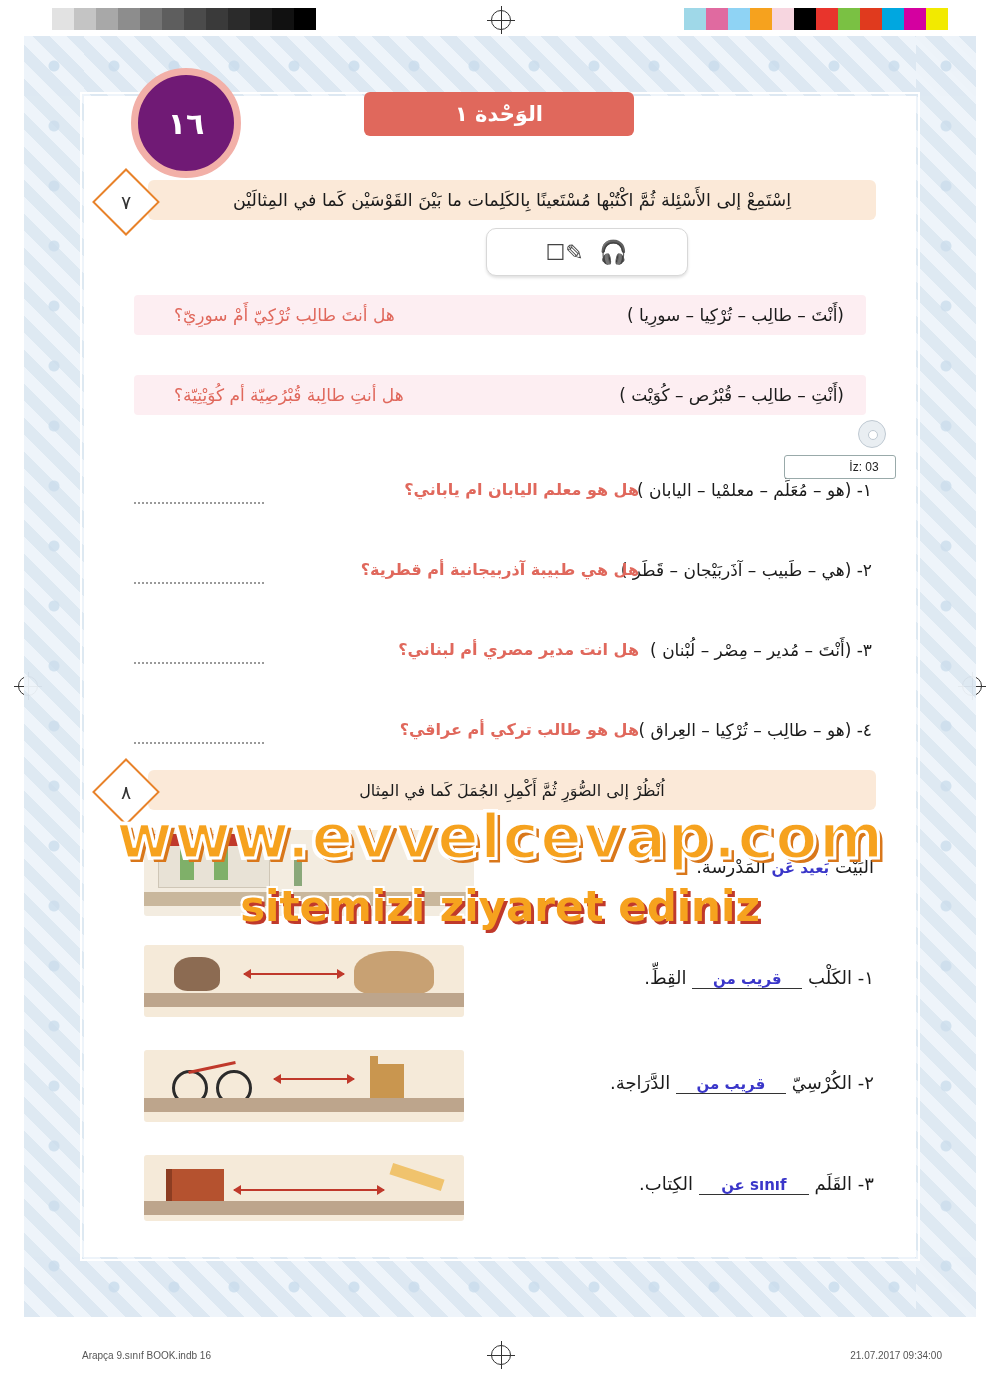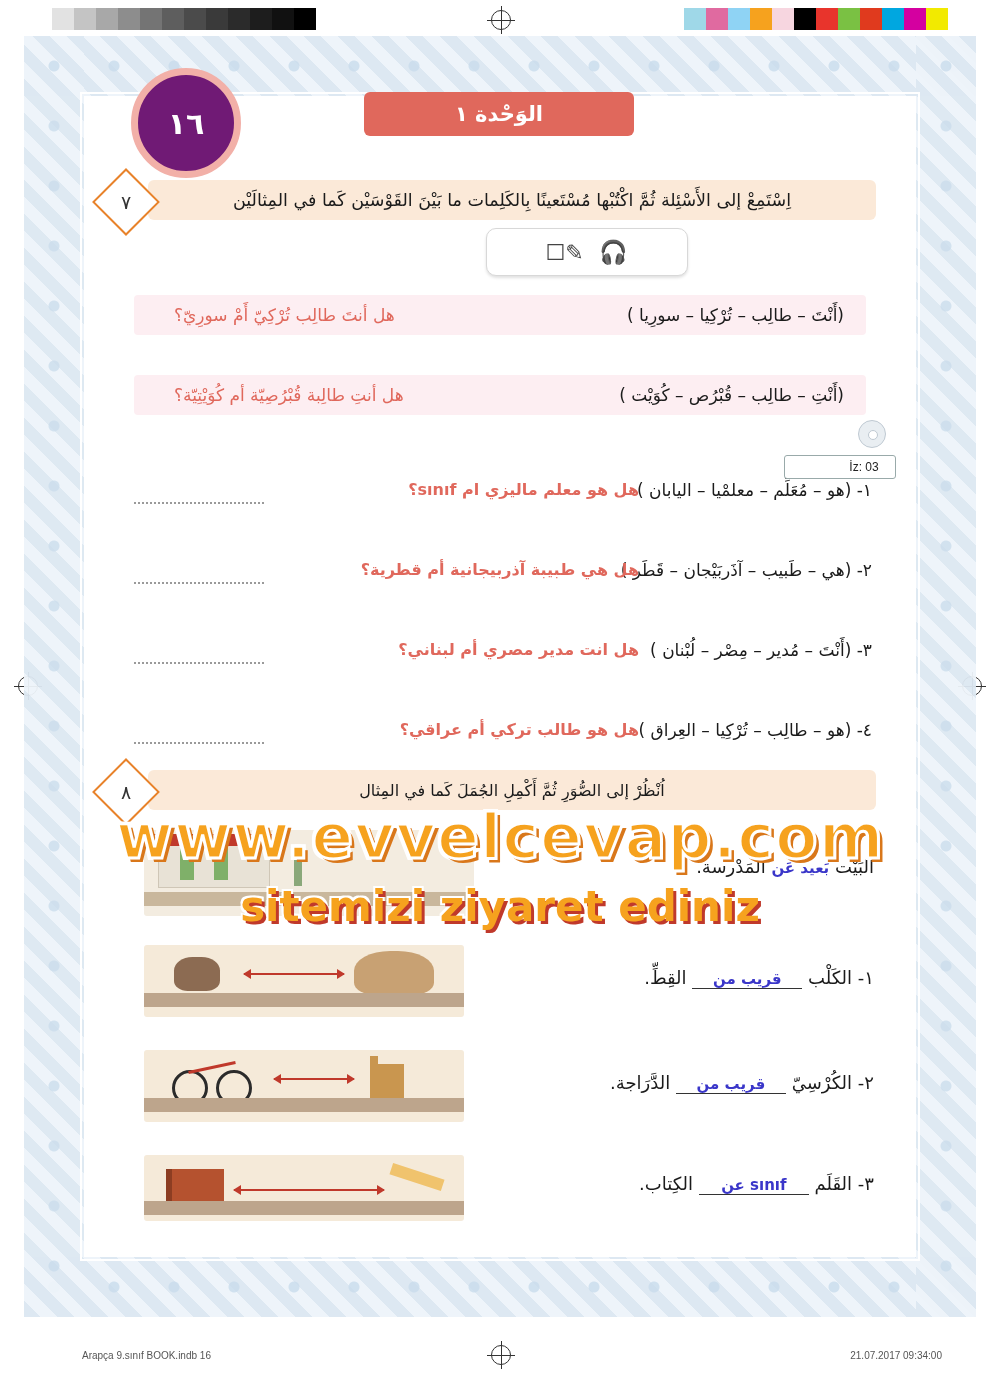--- a/index.html
+++ b/index.html
@@ -292,21 +292,21 @@
   <div class="example ex2">
     <span class="brackets">(أَنْتِ – طالِب – قُبْرُص – كُوَيْت )</span>
     <span class="answer">هل أنتِ طالِبة قُبْرُصِيّة أم كُوَيْتِيّة؟</span>
   </div>
 
   <div class="qrow" style="top:410px">
     <span class="q-left">
       <span>١-</span>
       <span>(هو – مُعَلِّم – معلمْيا – اليابان )</span>
     </span>
-    <span class="q-answer">هل هو معلم ماليزي ام sınıf؟</span>
+    <span class="q-answer">هل هو معلم اليابان ام ياباني؟</span>
     <span class="dots"></span>
   </div>
 
   <div class="qrow" style="top:490px">
     <span class="q-left">
       <span>٢-</span>
       <span>(هي – طَبيب – آذَربَيْجان – قَطَر )</span>
     </span>
     <span class="q-answer">هل هي طبيبة آذربيجانية أم قطرية؟</span>
     <span class="dots"></span>

